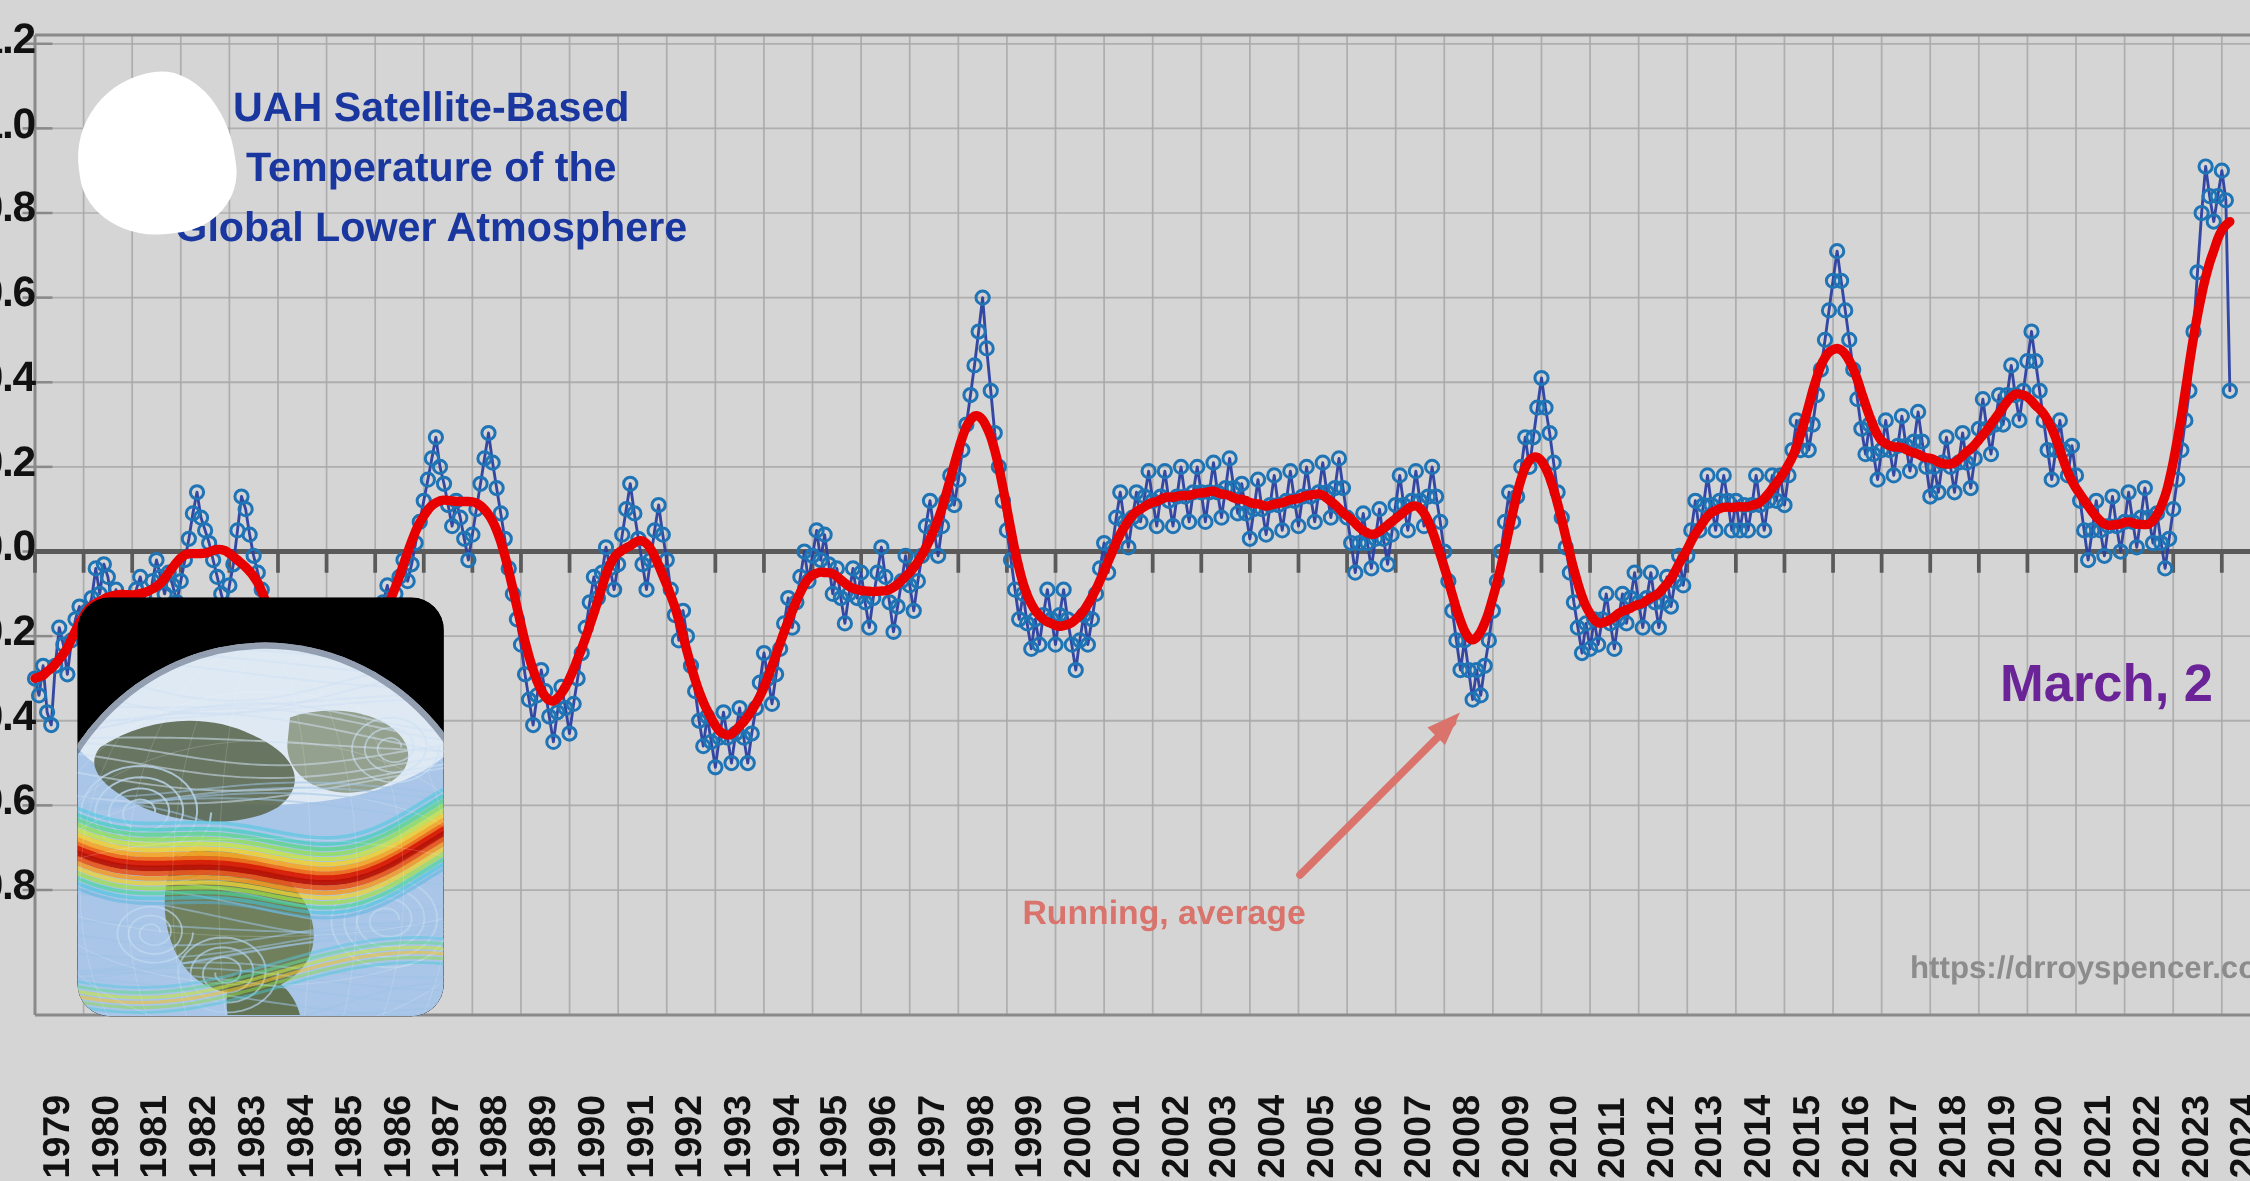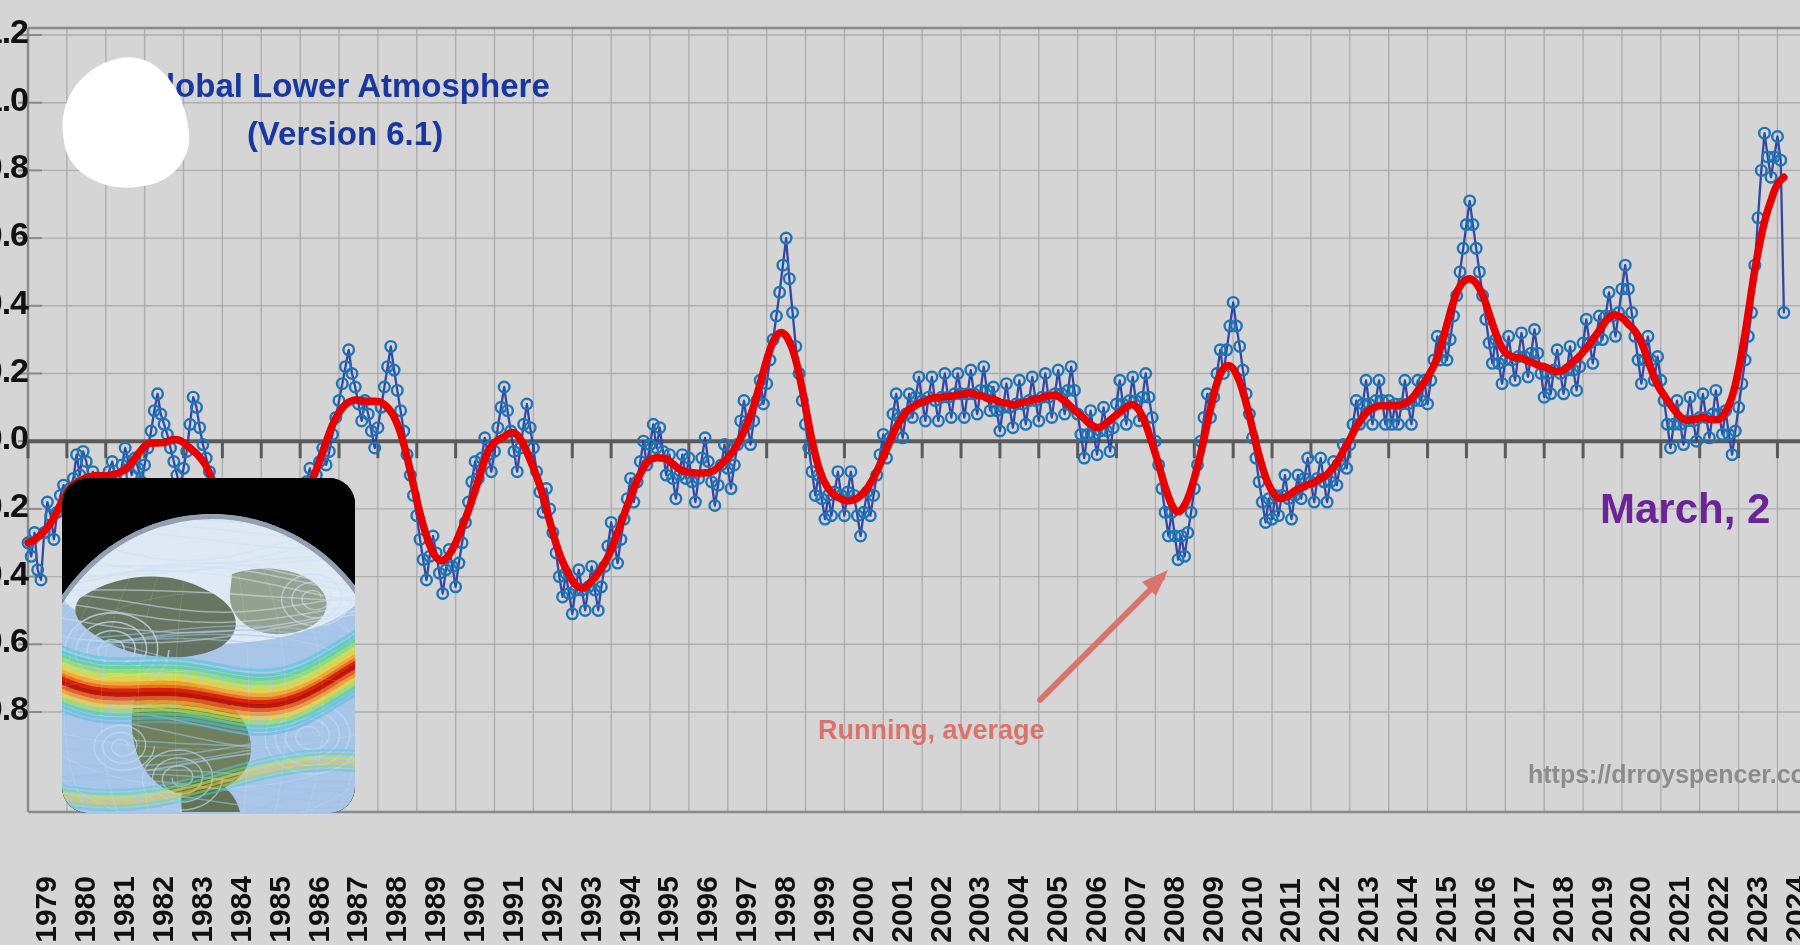--- a/index.html
+++ b/index.html
@@ -84,21 +84,21 @@
     position:absolute;
     left:818px;top:712px;
     font-size:27px;
     font-weight:bold;
     color:#d9736b;
     line-height:1.38;
     white-space:nowrap;
   }
   #march-block{
     position:absolute;
-    left:1600px;top:476px;
+    left:1600px;top:514px;
     font-size:42px;
     font-weight:bold;
     color:#6a2497;
     line-height:1.55;
     white-space:nowrap;
   }
   #march-block .m2{padding-left:18px;}
   #url-text{
     position:absolute;
     left:1504px;top:760px;
@@ -845,22 +845,23 @@
       <div class="xlab" style="left: 1547.63px;">2018</div>
       <div class="xlab" style="left: 1586.51px;">2019</div>
       <div class="xlab" style="left: 1625.38px;">2020</div>
       <div class="xlab" style="left: 1664.26px;">2021</div>
       <div class="xlab" style="left: 1703.14px;">2022</div>
       <div class="xlab" style="left: 1742.01px;">2023</div>
       <div class="xlab" style="left: 1780.89px;">2024</div>
     </div>
 
   <div id="title-block">
+    <div>UAH Satellite-Based</div>
+    <div>Temperature of the</div>
     <div>Global Lower Atmosphere</div>
-    <div>(Version 6.1)</div>
   </div>
 
   <div id="blob"></div>
 
   <div id="globe">
     <svg id="globesvg" width="293" height="335" viewBox="0 0 293 335">
         <rect x="0" y="0" width="293" height="335" fill="#000"></rect>
         <defs>
           <clipPath id="globeClip">
             <ellipse cx="150" cy="232" rx="185" ry="196"></ellipse>

